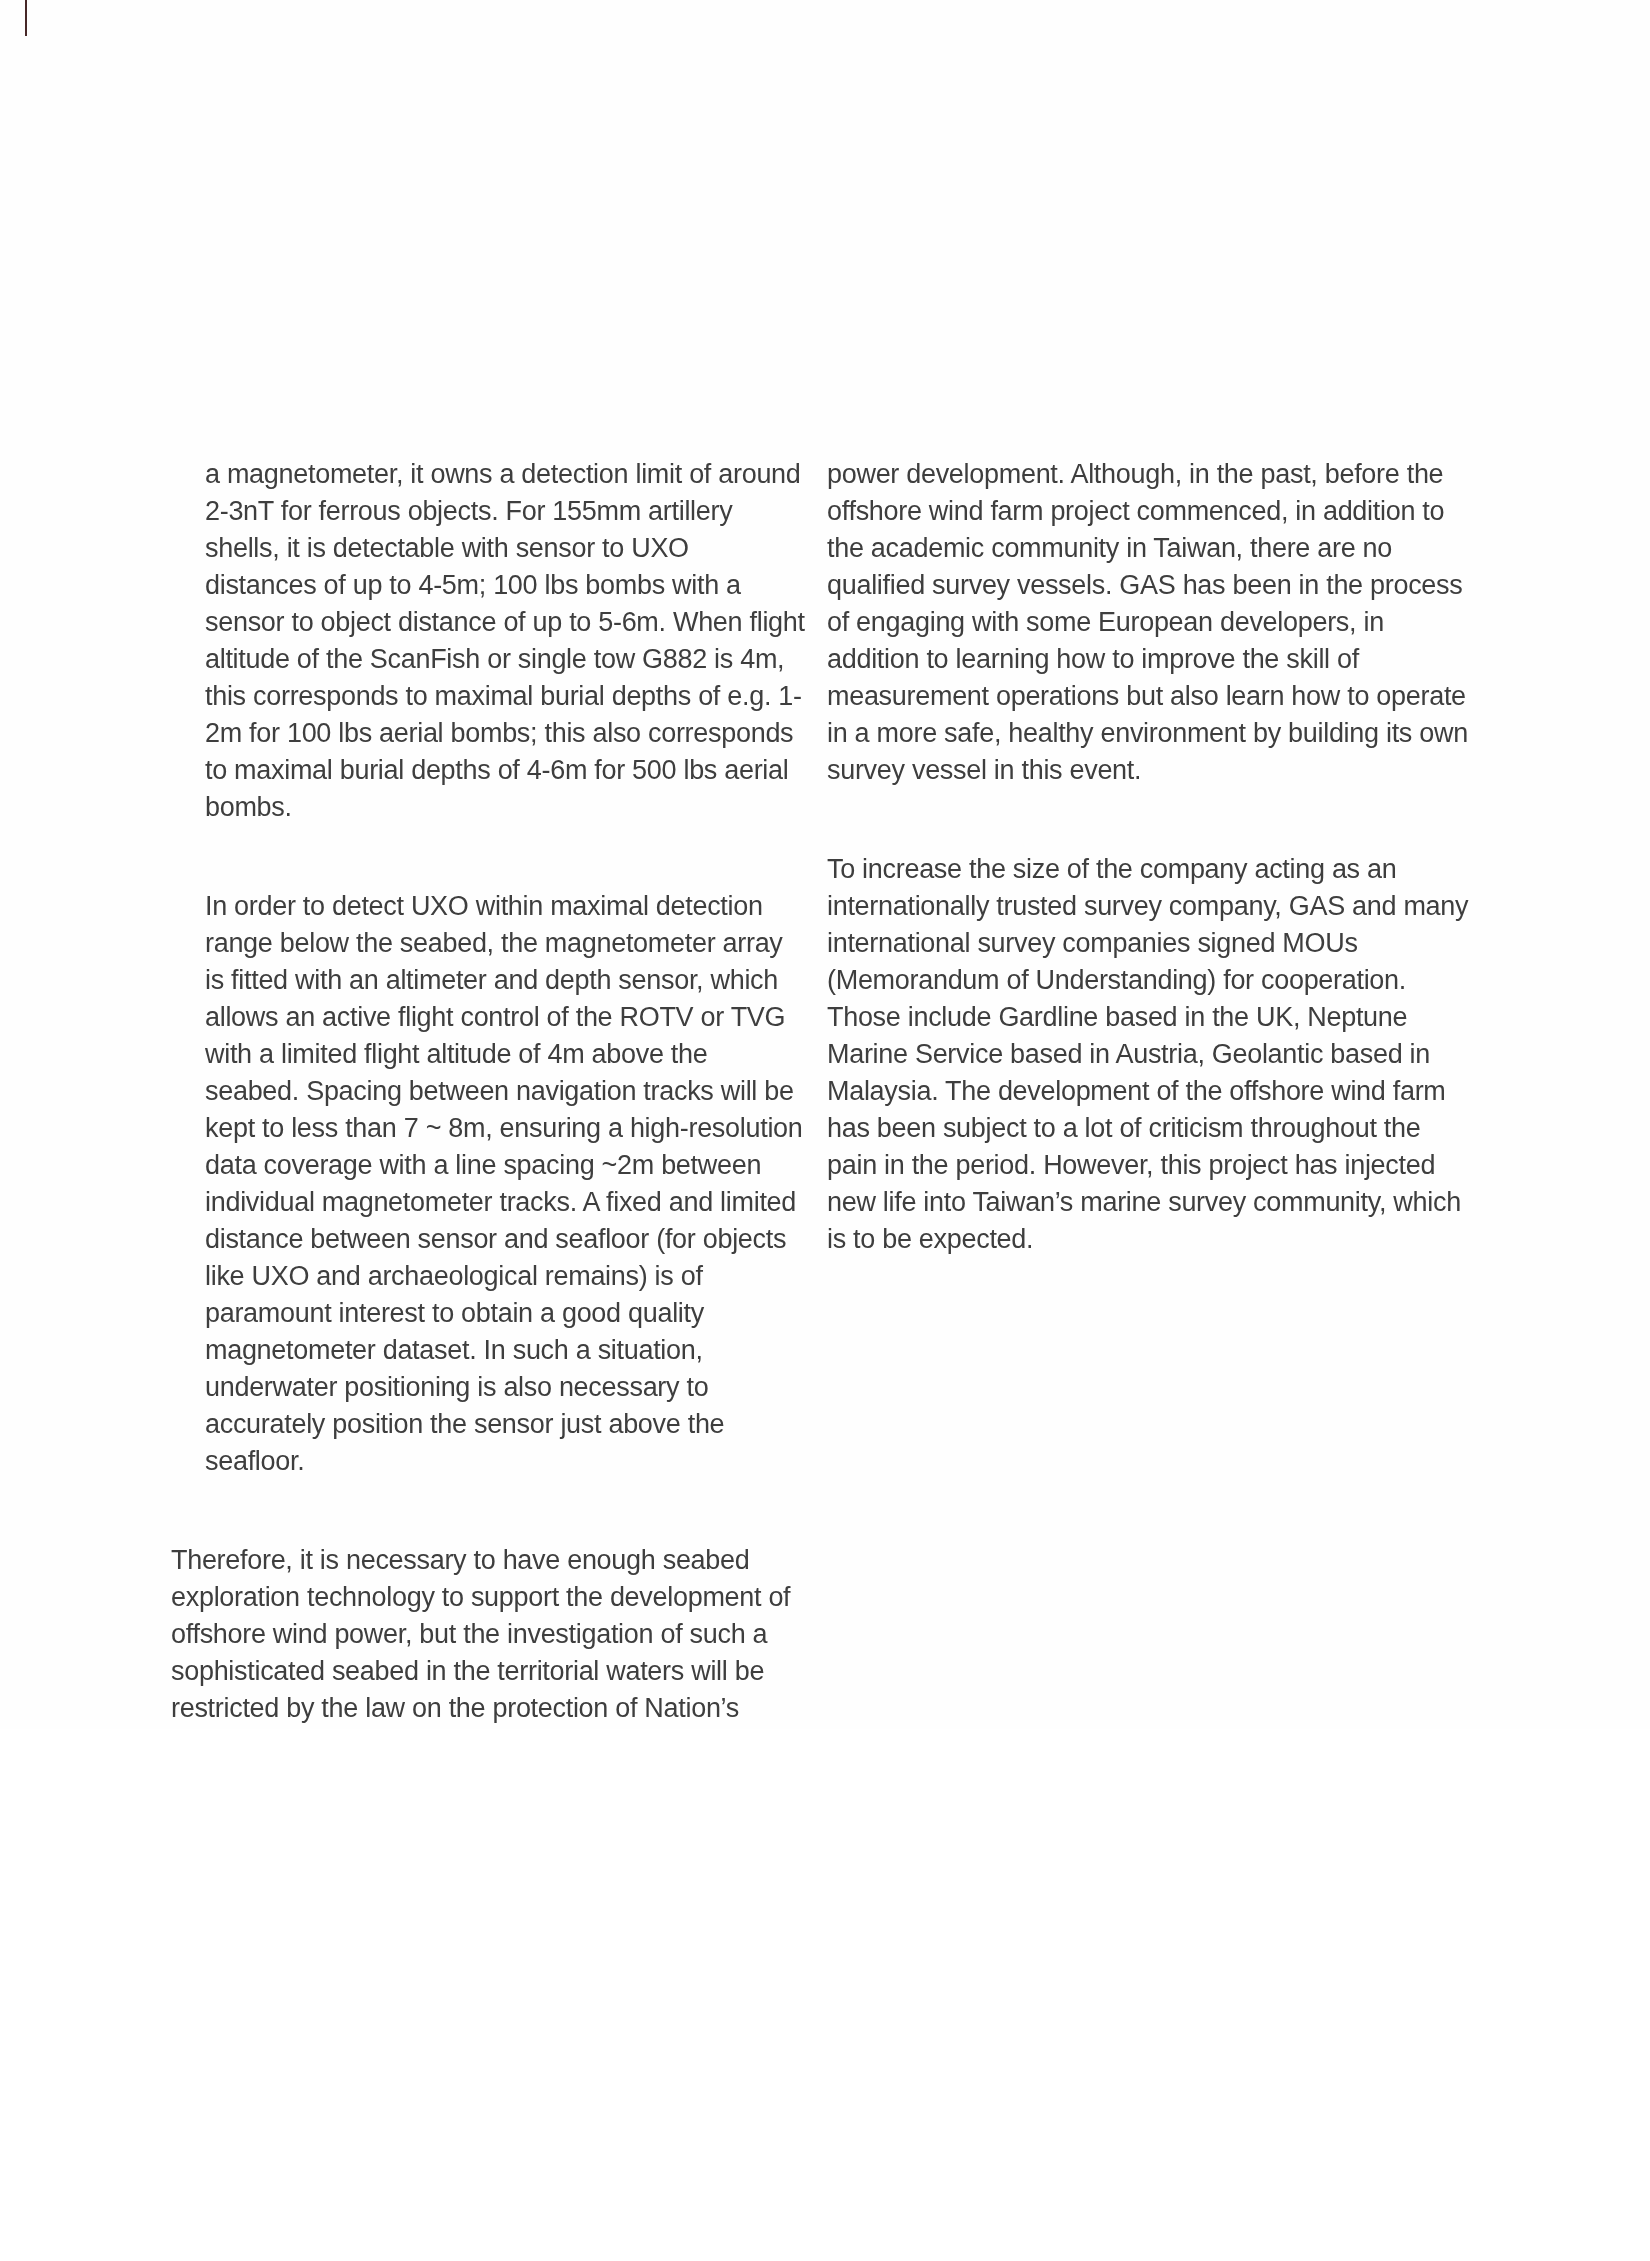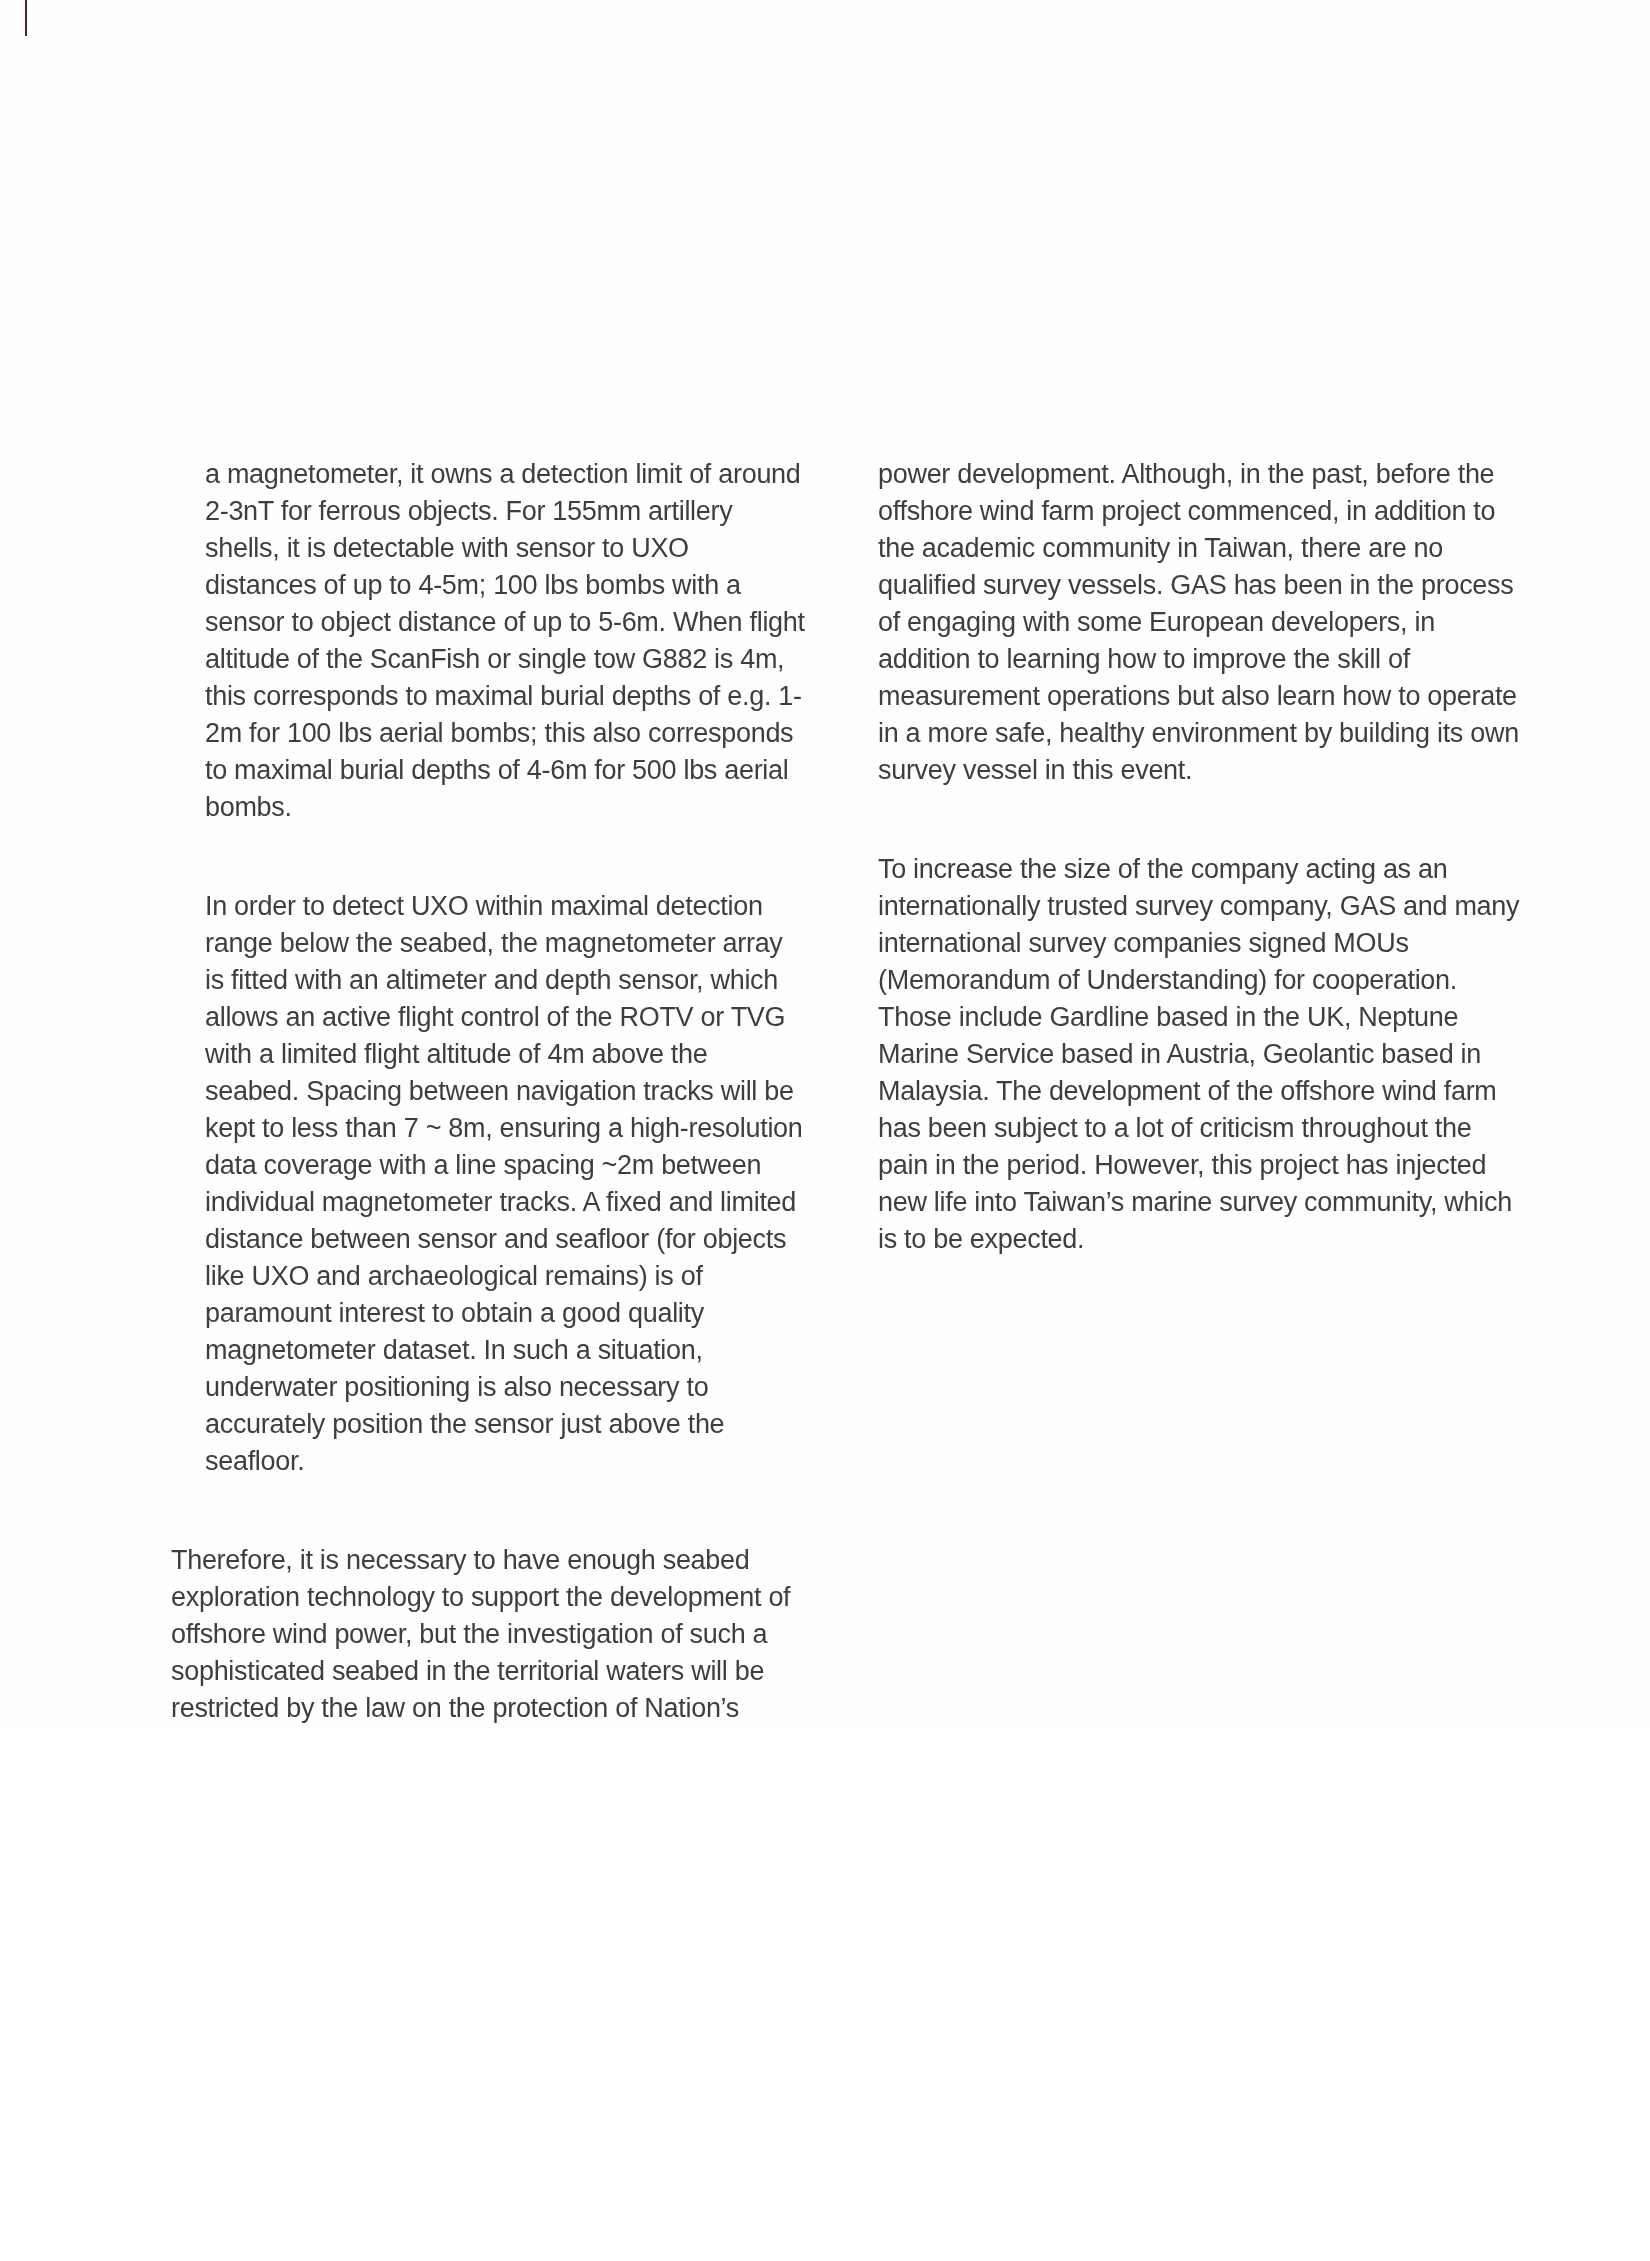--- a/index.html
+++ b/index.html
@@ -27,21 +27,21 @@
   }
   .col {
     position: absolute;
     top: 456px;
   }
   .col-left {
     left: 171px;
     width: 635px;
   }
   .col-right {
-    left: 878px;
+    left: 827px;
     width: 644px;
   }
   .para {
     margin: 0 0 62px 0;
     font-size: 27px;
     line-height: 37px;
     letter-spacing: -0.3px;
     font-weight: 400;
     text-align: left;
   }

